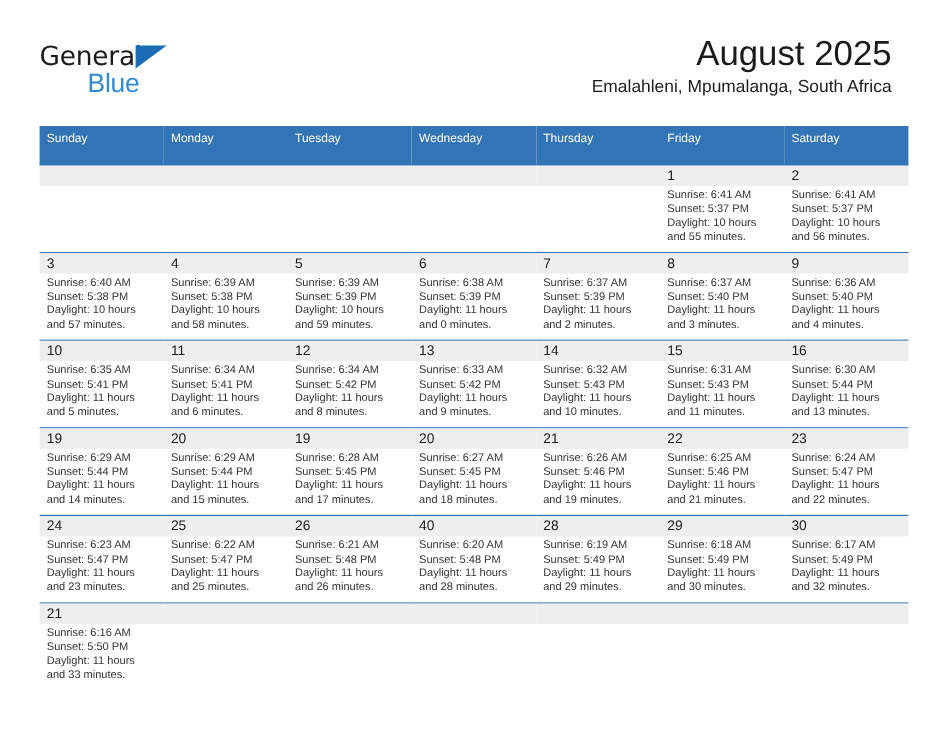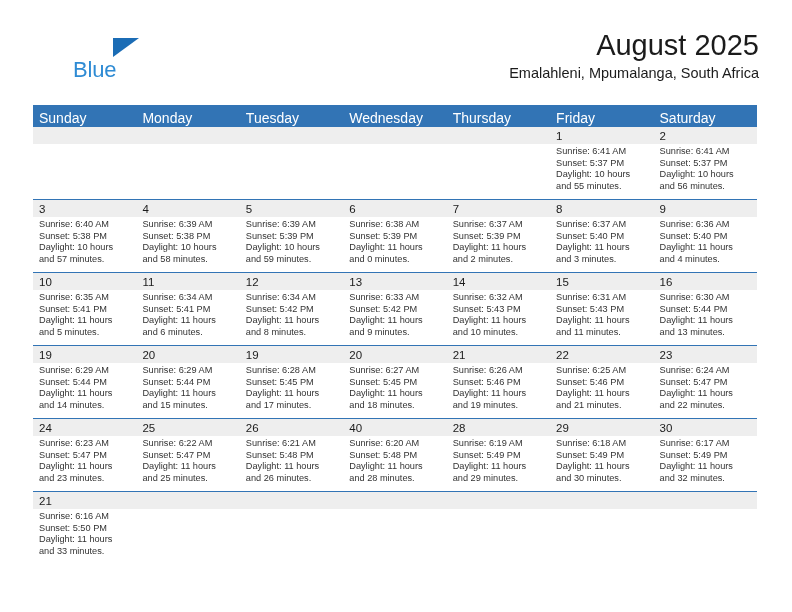--- a/index.html
+++ b/index.html
@@ -61,21 +61,21 @@
     left: 40px;
     top: 22px;
     font-size: 22px;
     letter-spacing: -0.2px;
     color: #2e8bd4;
     font-family: Liberation Sans, sans-serif;
     line-height: 24px;
   }
   .title-block {
     position: absolute;
-    right: 0;
+    right: 16px;
     top: 0;
     text-align: right;
   }
   .month-title {
     font-size: 29px;
     color: #1b1b1b;
     line-height: 34px;
     white-space: nowrap;
   }
   .location {
@@ -91,24 +91,24 @@
     position: absolute;
     left: 33px;
     top: 105px;
     width: 724px;
     border-collapse: collapse;
     table-layout: fixed;
   }
   .calendar th {
     background: #3274b5;
     color: #ffffff;
-    font-size: 14px;
+    font-size: 10px;
     font-weight: normal;
     text-align: left;
-    padding: 5px 0 0 6px;
+    padding: 5px 0 16px 6px;
     height: 11px;
     border: none;
   }
   .calendar td {
     vertical-align: top;
     padding: 0;
     border-top: 1px solid #3274b5;
     background: #ffffff;
     height: 72px;
     width: 103.4px;
@@ -143,20 +143,21 @@
   td.empty-cell .details { visibility: hidden; }
 </style>
 </head>
 <body>
 
 <div class="page">
 
   <div class="header">
 
     <div class="logo">
+      <span class="logo-general">General</span>
       <span class="logo-tri"></span>
       <span class="logo-blue">Blue</span>
     </div>
 
     <div class="title-block">
       <div class="month-title">August 2025</div>
       <div class="location">Emalahleni, Mpumalanga, South Africa</div>
     </div>
 
   </div>

